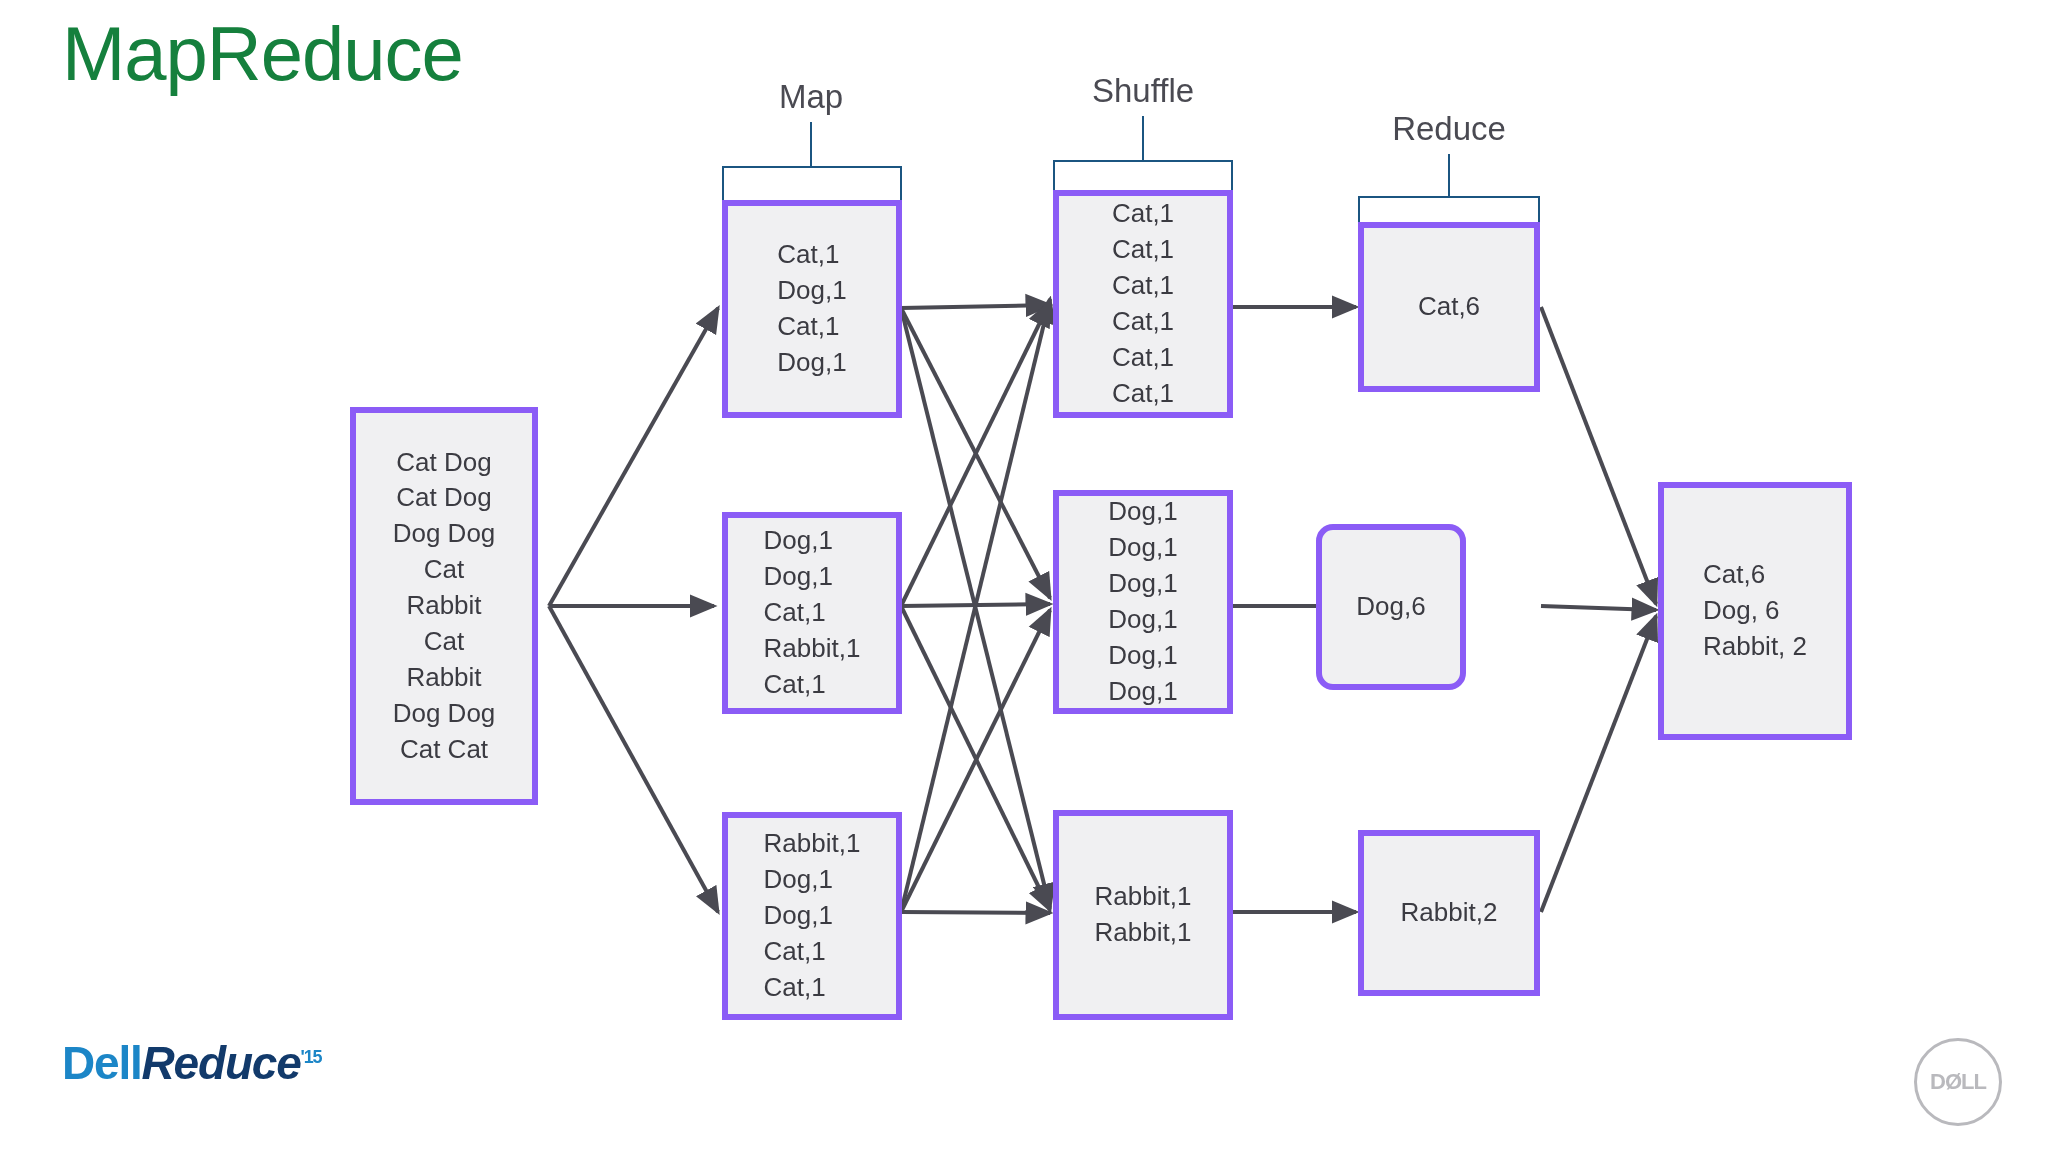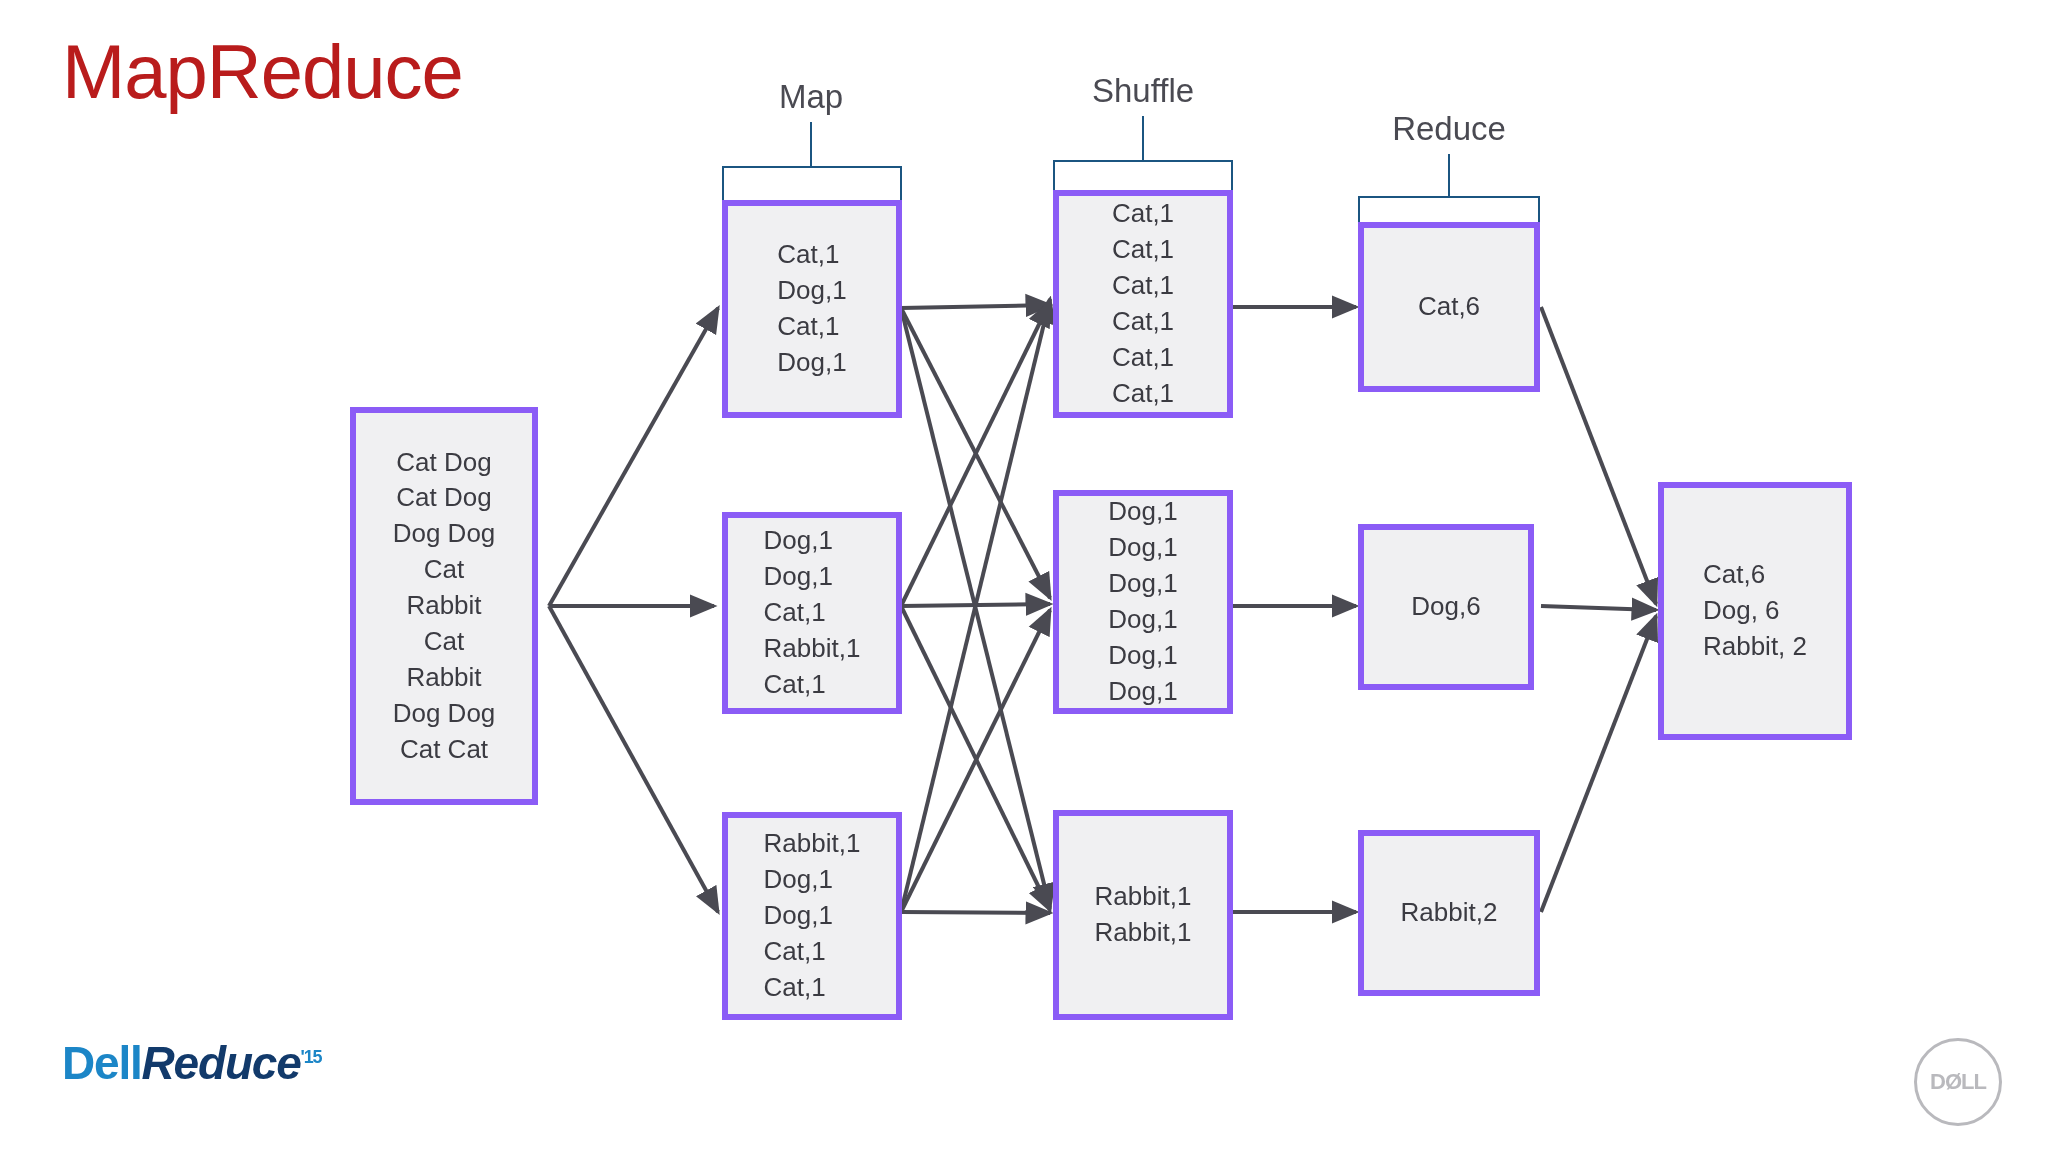--- a/index.html
+++ b/index.html
@@ -7,23 +7,23 @@
     width:2048px;height:1152px;
     background:#ffffff;
     font-family:"Liberation Sans", sans-serif;
     overflow:hidden;
     position:relative;
   }
   #stage{position:absolute;left:0;top:0;width:2048px;height:1152px;}
 
   
   #title{
-    position:absolute;left:62px;top:34px;
+    position:absolute;left:62px;top:16px;
     font-size:76px;font-weight:400;letter-spacing:-1px;
-    color:#b91c1c;
+    color:#15803d;
     line-height:1;
     white-space:nowrap;
   }
 
   
   #wires{position:absolute;left:0;top:0;width:2048px;height:1152px;}
 
   
   .node{
     position:absolute;
@@ -202,21 +202,21 @@
 Dog,1</div>
   </div>
   <div class="node left-text" style="left:1053px;top:810px;width:180px;height:210px;">
     <div class="lines">Rabbit,1
 Rabbit,1</div>
   </div>
 
   <div class="node" style="left:1358px;top:222px;width:182px;height:170px;">
     <div class="lines">Cat,6</div>
   </div>
-  <div class="node" style="left:1358px;top:524px;width:176px;height:166px;">
+  <div class="node" style="left:1316px;top:524px;width:150px;height:166px;border-radius:17px;">
     <div class="lines">Dog,6</div>
   </div>
   <div class="node" style="left:1358px;top:830px;width:182px;height:166px;">
     <div class="lines">Rabbit,2</div>
   </div>
 
   <div class="node left-text" style="left:1658px;top:482px;width:194px;height:258px;">
     <div class="lines">Cat,6
 Dog, 6
 Rabbit, 2</div>

